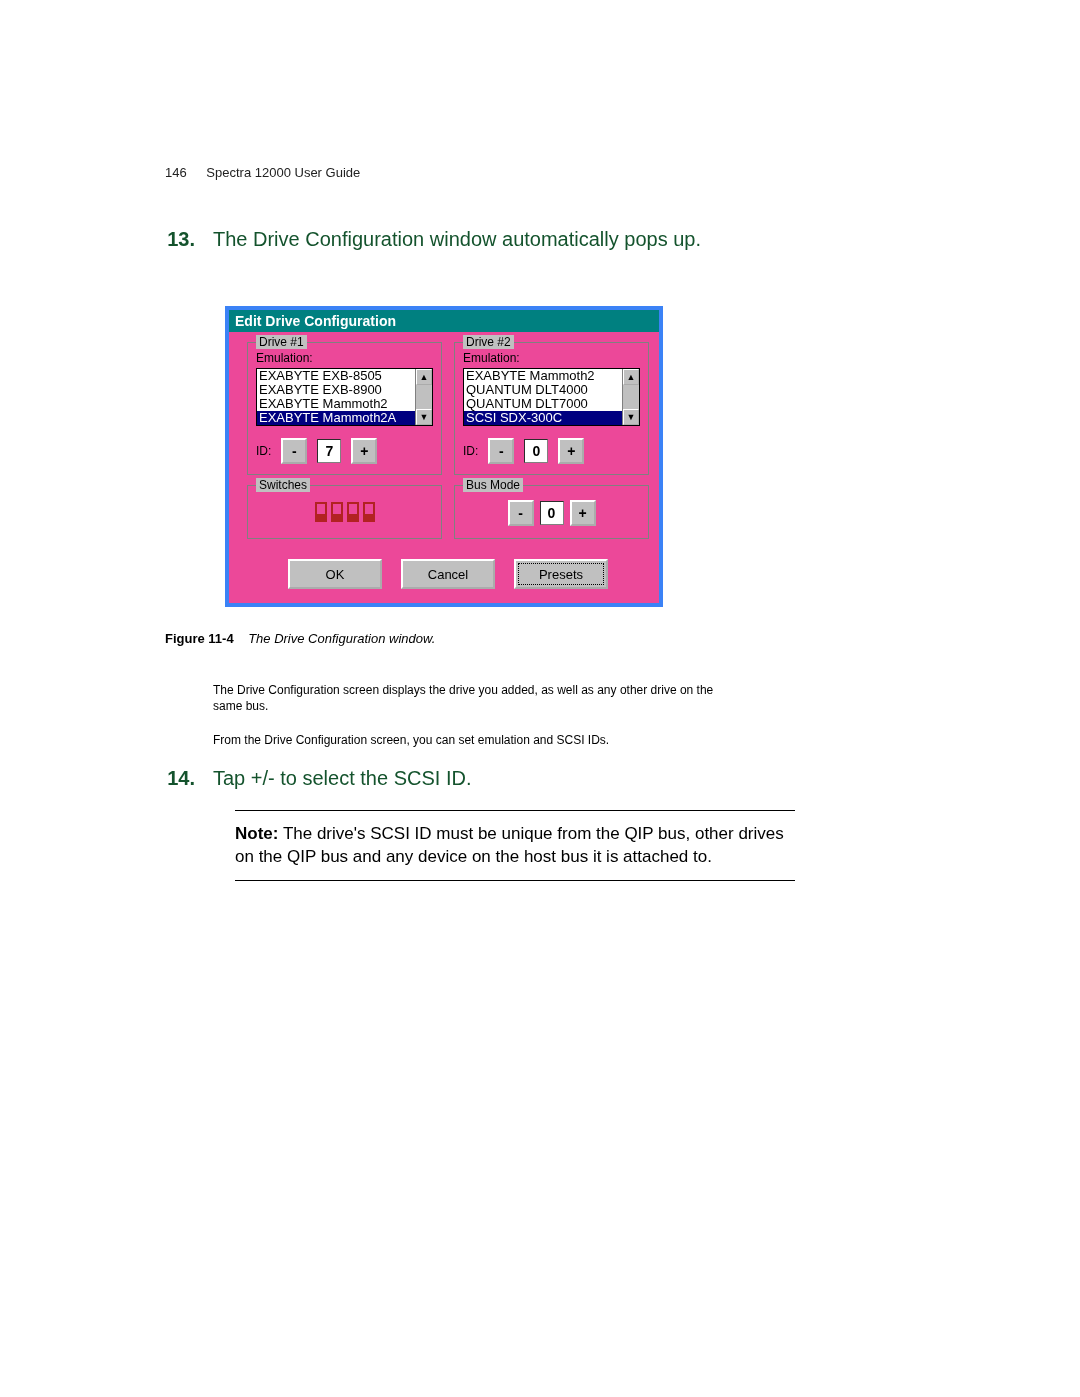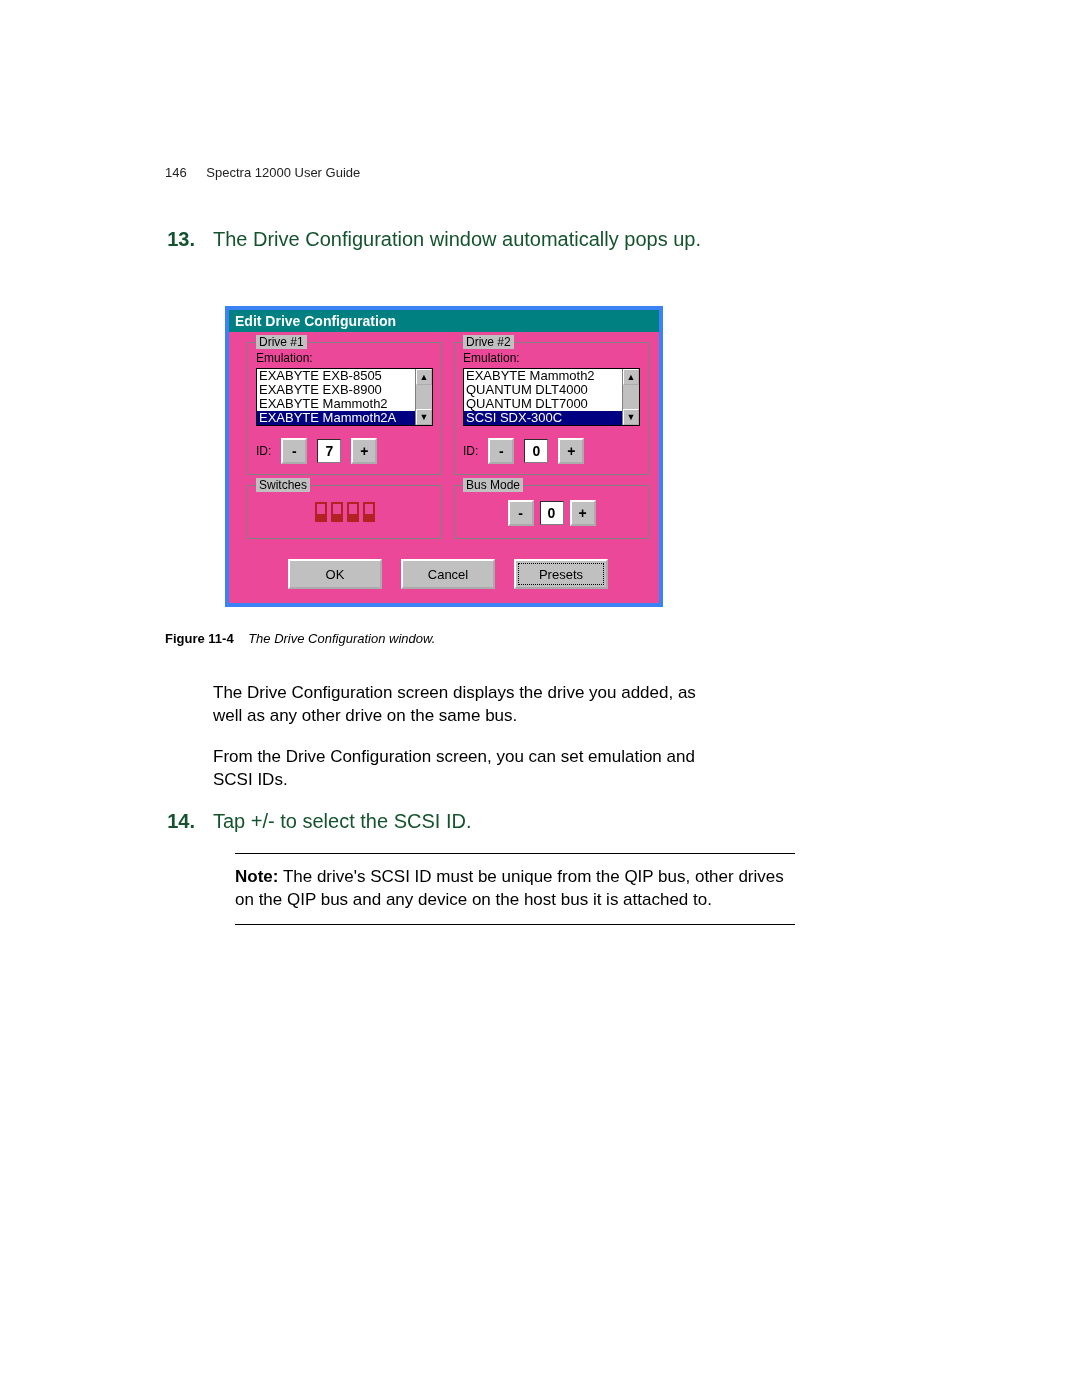--- a/index.html
+++ b/index.html
@@ -197,21 +197,21 @@
   .underline-first::first-letter { text-decoration: underline; }
 
   .figure-caption {
     font-size: 13px;
     margin: 24px 0 36px 0;
   }
   .figure-caption .bold { font-weight: bold; }
   .figure-caption .ital { font-style: italic; }
 
   .para {
-    font-size: 17px;
+    font-size: 12px;
     line-height: 1.35;
     margin: 0 0 18px 0;
   }
   .note-block {
     margin: 20px 0 20px 70px;
     width: 560px;
   }
   .hr {
     border: none;
     border-top: 1px solid #000;

